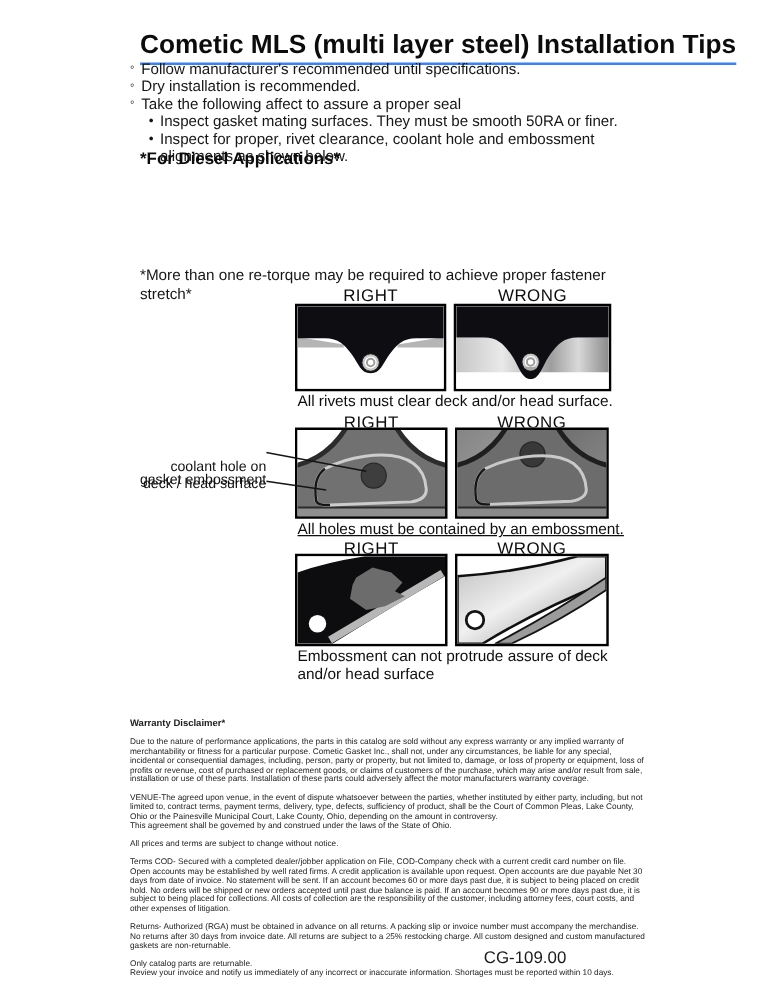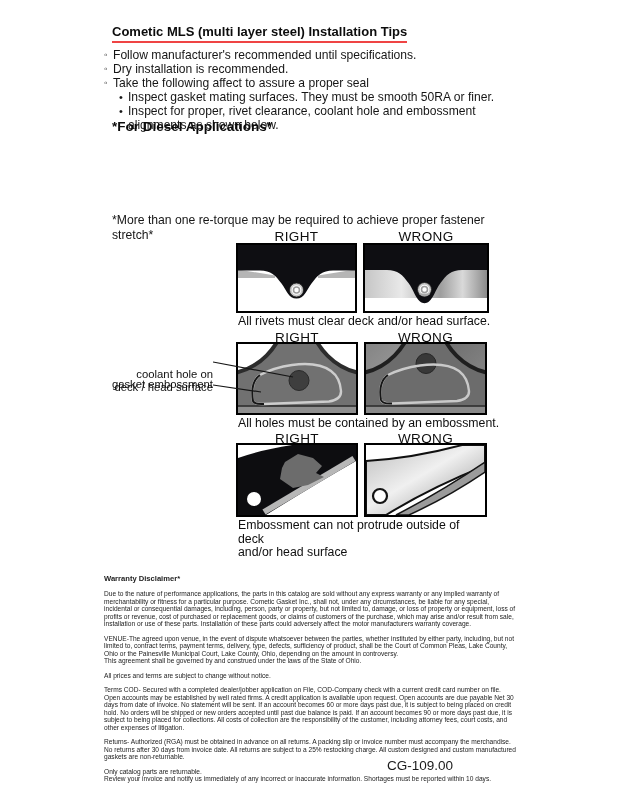--- a/index.html
+++ b/index.html
@@ -4,22 +4,22 @@
 <style>
   * { margin:0; padding:0; box-sizing:border-box; }
   html,body { background:#ffffff; }
   .page {
     position:relative; width:618px; height:800px; background:#ffffff;
     font-family:"Liberation Sans", sans-serif; color:#161616; overflow:hidden;
   }
   .abs { position:absolute; }
 
   .title {
-    left:112px; top:24px; font-size:13px; font-weight:bold; color:#0c0c0c;
-    border-bottom:2px solid #ef4444; padding-bottom:2px; display:inline-block;
+    left:112px; top:24px; font-size:21px; font-weight:bold; color:#0c0c0c;
+    border-bottom:2px solid #3b82f6; padding-bottom:2px; display:inline-block;
   }
 
   .bullets { left:104px; top:48px; width:412px; font-size:12.1px; }
   .bullet-row { display:flex; line-height:14px; }
   .bullet-row .mark { width:9px; flex:0 0 9px; font-size:10px; line-height:14px; }
   .sub { padding-left:15px; }
   .sub .mark { font-size:11px; }
 
   .diesel-heading { left:112px; top:119px; font-size:13.5px; font-weight:bold; color:#0c0c0c; }
   .para { left:112px; width:404px; font-size:12.2px; line-height:15.2px; }
@@ -152,21 +152,21 @@
       <path d="M15,56 Q12,38 22,31 Q36,24 54,21.5 Q80,18 93,27 Q102,34 103,47 Q103.5,55 91,57 L26,59.5 Q16.5,60 15,56 Z" fill="none" stroke="#c9c9c9" stroke-width="2.4"></path>
       <path d="M26,59.5 Q16.5,60 15,56 Q12,38 22,31" fill="none" stroke="#161616" stroke-width="2"></path>
     </svg>
   </div>
 
   <svg class="abs" style="left:213px; top:356px; z-index:5;" width="88" height="40" viewBox="0 0 88 40">
     <line x1="0" y1="6" x2="80" y2="21" stroke="#151515" stroke-width="1.2"></line>
     <line x1="0" y1="29" x2="48" y2="36" stroke="#151515" stroke-width="1.2"></line>
   </svg>
 
-  <div class="abs caption" style="left:238px; top:417px;">All holes must be contained by an embossment.</div>
+  <div class="abs caption" style="left:238px; top:417px;text-decoration:underline;">All holes must be contained by an embossment.</div>
 
   <div class="abs diag-label" style="left:238px; top:431px; width:118px;">RIGHT</div>
   <div class="abs diag-label" style="left:366px; top:431px; width:119px;">WRONG</div>
 
   <div class="abs panel" style="left:236px; top:443px; width:122px; height:74px;">
     <svg width="118" height="70" viewBox="0 0 118 70">
       <rect x="0" y="0" width="118" height="70" fill="#ffffff"></rect>
       <path d="M0,13 Q22,5 54,0 L118,0 L118,16 Q76,40 28,70 L0,70 Z" fill="#0d0d10"></path>
       <path d="M26,67 Q75,38 116,13.5" fill="none" stroke="#b7b7b7" stroke-width="6"></path>
       <polygon points="47,17 60,9 75,13 84,21 78,28 86,32 70,40 55,43 42,34 44,23" fill="#6c6c6c"></polygon>
@@ -183,21 +183,21 @@
           <stop offset="1" stop-color="#8c8c8c"></stop>
         </linearGradient>
       </defs>
       <rect x="0" y="0" width="119" height="70" fill="#ffffff"></rect>
       <path d="M0,16 Q48,13 96,0 L119,0 L119,21 Q66,42 20,70 L0,70 Z" fill="url(#wg)" stroke="#101010" stroke-width="2"></path>
       <path d="M30,70 Q76,46 119,17 L119,27 Q82,52 43,70 Z" fill="#9b9b9b" stroke="#141414" stroke-width="1.5"></path>
       <circle cx="14" cy="51" r="7" fill="#ffffff" stroke="#141414" stroke-width="2.2"></circle>
     </svg>
   </div>
 
-  <div class="abs caption" style="left:238px; top:519px; width:250px;">Embossment can not protrude outside of deck
+  <div class="abs caption" style="left:238px; top:519px; width:250px;">Embossment can not protrude assure of deck
 and/or head surface</div>
 
   <div class="abs warranty">
     <h4>Warranty Disclaimer*</h4>
     <p>Due to the nature of performance applications, the parts in this catalog are sold without any express warranty or any implied warranty of merchantability or fitness for a particular purpose.  Cometic Gasket Inc., shall not, under any circumstances, be liable for any special, incidental or consequential damages, including, person, party or property, but not limited to, damage, or loss of property or equipment, loss of profits or revenue, cost of purchased or replacement goods, or claims of customers of the purchase, which may arise and/or result from sale, installation or use of these parts.  Installation of these parts could adversely affect the motor manufacturers warranty coverage.</p>
     <p>VENUE-The agreed upon venue, in the event of dispute whatsoever between the parties, whether instituted by either party, including, but not limited to, contract terms, payment terms, delivery, type, defects, sufficiency of product, shall be the Court of Common Pleas, Lake County, Ohio or the Painesville Municipal Court, Lake County, Ohio, depending on the amount in controversy.
 This agreement shall be governed by and construed under the laws of the State of Ohio.</p>
     <p>All prices and terms are subject to change without notice.</p>
     <p>Terms COD- Secured with a completed dealer/jobber application on File, COD-Company check with a current credit card number on file.  Open accounts may be established by well rated firms.  A credit application is available upon request.  Open accounts are due payable Net 30 days from date of invoice.  No statement will be sent.  If an account becomes 60 or more days past due, it is subject to being placed on credit hold.  No orders will be shipped or new orders accepted until past due balance is paid.  If an account becomes 90 or more days past due, it is subject to being placed for collections.  All costs of collection are the responsibility of the customer, including attorney fees, court costs, and other expenses of litigation.</p>
     <p>Returns- Authorized (RGA) must be obtained in advance on all returns.  A packing slip or invoice number must accompany the merchandise.  No returns after 30 days from invoice date.  All returns are subject to a 25% restocking charge.  All custom designed and custom manufactured gaskets are non-returnable.</p>

